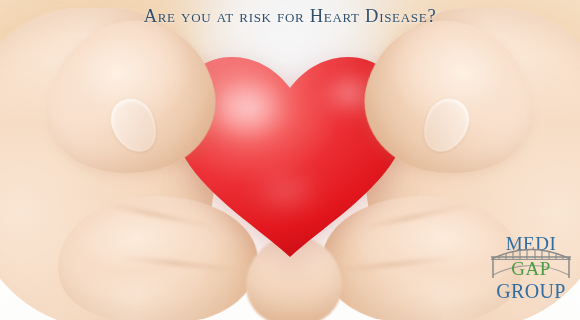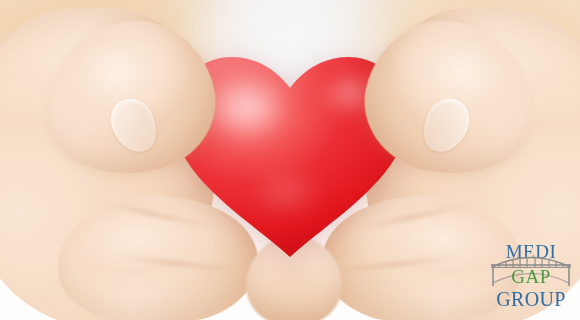--- a/index.html
+++ b/index.html
@@ -263,21 +263,21 @@
     color: #2f4f6d;
     text-shadow: 0 1px 2px rgba(255,255,255,0.75);
     white-space: nowrap;
     z-index: 6;
   }
 
   
   .logo {
     position: absolute;
     right: 2px;
-    bottom: 6px;
+    bottom: 14px;
     width: 94px;
     height: 80px;
     z-index: 7;
     margin-top: 16px;
   }
   .logo svg { display: block; width: 100%; height: 100%; }
 </style>
 </head>
 <body>
 
@@ -339,20 +339,21 @@
     </div>
 
     <div class="hand hand-left-thumb"></div>
     <div class="nail-left"></div>
     <div class="hand hand-right-thumb"></div>
     <div class="nail-right"></div>
 
     <div class="photo-soft"></div>
   </div>
 
+  <div class="headline">Are you at risk for Heart Disease?</div>
 
   <div class="logo">
     <svg viewBox="0 0 94 80">
 
       <text x="47" y="24" text-anchor="middle" font-family="Liberation Serif, serif" font-size="19" letter-spacing="0.5" fill="#2f6ea5">MEDI</text>
 
       <g stroke="#8a8a8a" fill="none" stroke-width="1.1">
         <line x1="7" y1="31" x2="87" y2="31" stroke-width="1.6"></line>
         <line x1="7" y1="33.4" x2="87" y2="33.4" stroke-width="1"></line>
         <path d="M8 33 Q47 14 86 33" stroke-width="1.5"></path>

